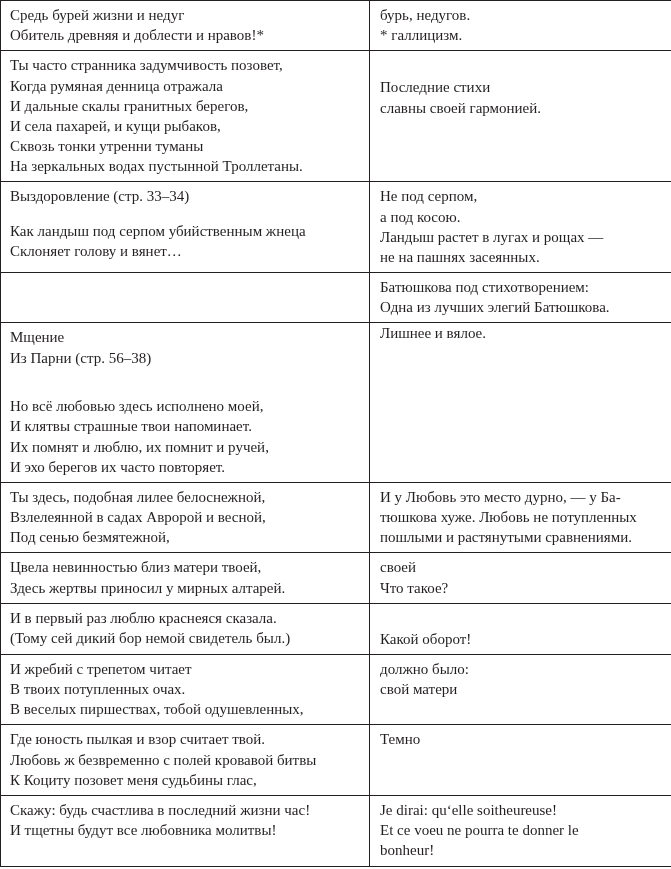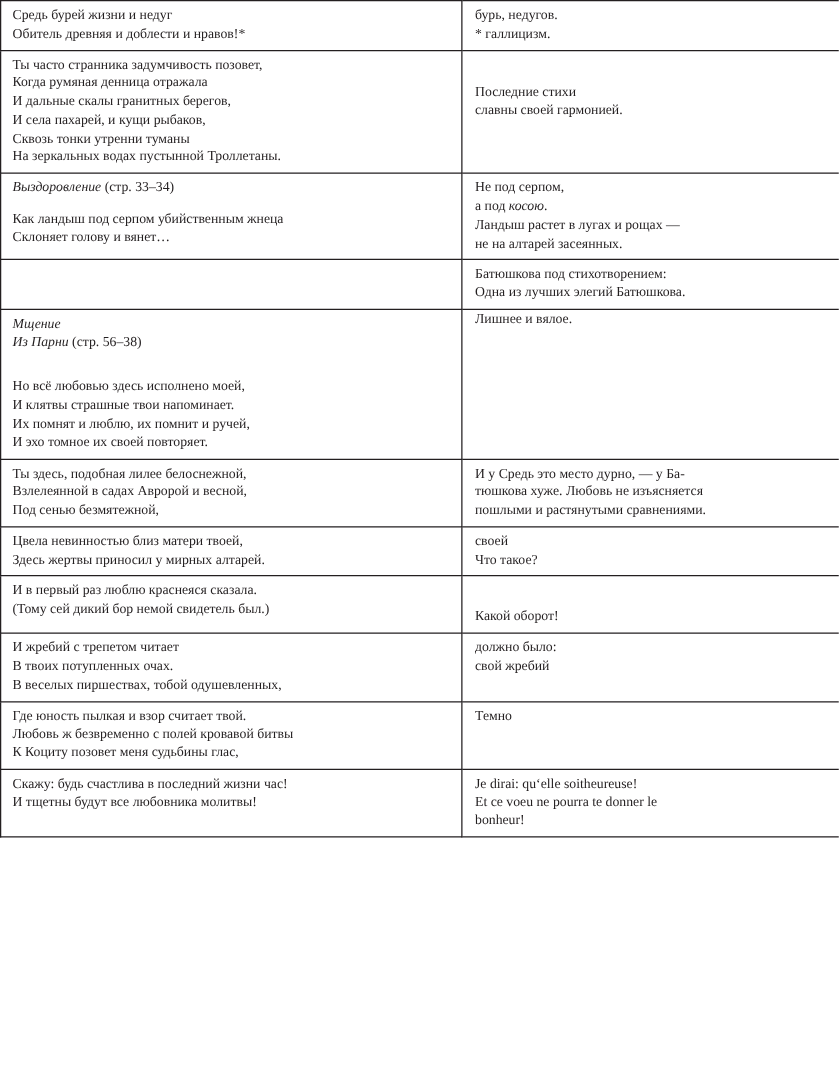--- a/index.html
+++ b/index.html
@@ -29,30 +29,30 @@
   table.commentary-table td {
     border: 1.2px solid #231f20;
     vertical-align: top;
     padding: 0;
   }
   td.col-verse { width: 368px; }
   td.col-note  { width: 303px; }
 
   .cell-inner {
     padding: 4px 8px 5px 9px;
-    font-size: 11px;
+    font-size: 15px;
     line-height: 1.345;
   }
   .col-note .cell-inner {
     padding-left: 10px;
     padding-right: 6px;
   }
   .line { white-space: pre-wrap; }
   .line.blank { height: 0.95em; }
-  .it { font-style: italic; }
+  .it { }
   td.vcenter { vertical-align: middle; }
 </style>
 </head>
 <body>
 
 <div class="page">
   <table class="commentary-table">
     <tbody>
 
       <tr>
@@ -96,21 +96,21 @@
             <div class="line blank">&nbsp;</div>
             <div class="line">Как ландыш под серпом убийственным жнеца</div>
             <div class="line">Склоняет голову и вянет…</div>
           </div>
         </td>
         <td class="col-note">
           <div class="cell-inner">
             <div class="line">Не под серпом,</div>
             <div class="line"><span>а под </span><span class="it">косою</span><span>.</span></div>
             <div class="line">Ландыш растет в лугах и рощах —</div>
-            <div class="line">не на алтарей засеянных.</div>
+            <div class="line">не на пашнях засеянных.</div>
           </div>
         </td>
       </tr>
 
       <tr>
         <td class="col-verse">
           <div class="cell-inner">
             <div class="line blank">&nbsp;</div>
           </div>
         </td>
@@ -125,42 +125,42 @@
       <tr>
         <td class="col-verse">
           <div class="cell-inner">
             <div class="line"><span class="it">Мщение</span></div>
             <div class="line"><span class="it">Из Парни</span><span> (стр. 56–38)</span></div>
             <div class="line blank">&nbsp;</div>
             <div class="line blank">&nbsp;</div>
             <div class="line">Но всё любовью здесь исполнено моей,</div>
             <div class="line">И клятвы страшные твои напоминает.</div>
             <div class="line">Их помнят и люблю, их помнит и ручей,</div>
-            <div class="line">И эхо томное их своей повторяет.</div>
+            <div class="line">И эхо берегов их часто повторяет.</div>
           </div>
         </td>
         <td class="col-note vcenter">
           <div class="cell-inner" style="padding-top:0;">
             <div class="line">Лишнее и вялое.</div>
           </div>
         </td>
       </tr>
 
       <tr>
         <td class="col-verse">
           <div class="cell-inner">
             <div class="line">Ты здесь, подобная лилее белоснежной,</div>
             <div class="line">Взлелеянной в садах Авророй и весной,</div>
             <div class="line">Под сенью безмятежной,</div>
           </div>
         </td>
         <td class="col-note">
           <div class="cell-inner">
-            <div class="line">И у Средь это место дурно, — у Ба-</div>
-            <div class="line">тюшкова хуже. Любовь не изъясняется</div>
+            <div class="line">И у Любовь это место дурно, — у Ба-</div>
+            <div class="line">тюшкова хуже. Любовь не потупленных</div>
             <div class="line">пошлыми и растянутыми сравнениями.</div>
           </div>
         </td>
       </tr>
 
       <tr>
         <td class="col-verse">
           <div class="cell-inner">
             <div class="line">Цвела невинностью близ матери твоей,</div>
             <div class="line">Здесь жертвы приносил у мирных алтарей.</div>
@@ -192,21 +192,21 @@
         <td class="col-verse">
           <div class="cell-inner">
             <div class="line">И жребий с трепетом читает</div>
             <div class="line">В твоих потупленных очах.</div>
             <div class="line">В веселых пиршествах, тобой одушевленных,</div>
           </div>
         </td>
         <td class="col-note">
           <div class="cell-inner">
             <div class="line">должно было:</div>
-            <div class="line">свой жребий</div>
+            <div class="line">свой матери</div>
           </div>
         </td>
       </tr>
 
       <tr>
         <td class="col-verse">
           <div class="cell-inner">
             <div class="line">Где юность пылкая и взор считает твой.</div>
             <div class="line">Любовь ж безвременно с полей кровавой битвы</div>
             <div class="line">К Коциту позовет меня судьбины глас,</div>

